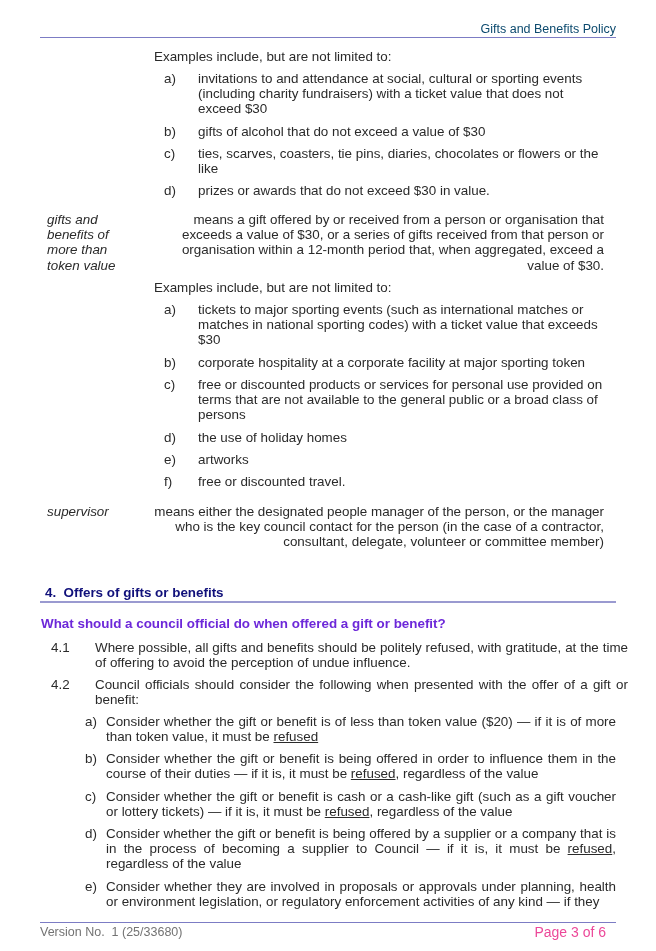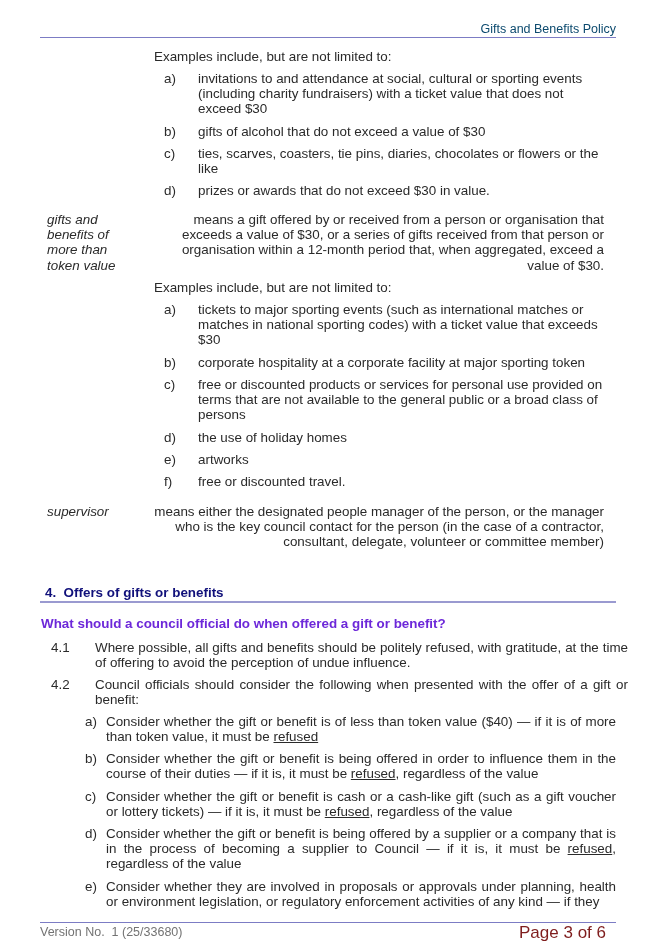--- a/index.html
+++ b/index.html
@@ -28,21 +28,21 @@
     position: absolute; left: 41px; top: 616px; color: #6d28d9; font-weight: bold; font-size: 13.4px;
   }
   .num { position: absolute; left: 51px; text-align: right; }
   .para { position: absolute; left: 83px; width: 533px; text-align: justify; margin-left: 12px; }
   .sitem { position: absolute; left: 85px; width: 531px; }
   .sitem .lbl { position: absolute; left: 0; top: 0; }
   .sitem .txt { margin-left: 21px; display: block; text-align: justify; }
   .u { text-decoration: underline; margin-top: 28px; }
   .footer-rule { position: absolute; left: 40px; right: 40px; top: 922px; height: 1px; background: #7c7cc4; }
   .footer-left { position: absolute; left: 40px; top: 925px; color: #737373; font-size: 12.5px; }
-  .footer-right { position: absolute; right: 50px; top: 925px; color: #7f1d1d; font-size: 17px; }
+  .footer-right { position: absolute; right: 50px; top: 925px; color: #ec4899; font-size: 14px; }
 </style>
 </head>
 <body>
 
 <div class="header-title">Gifts and Benefits Policy</div>
 <div class="header-rule"></div>
 
 <div class="abs intro" style="top:49px">Examples include, but are not limited to:</div>
 <div class="item" style="top:71px">
     <span class="lbl">a)</span>
@@ -97,21 +97,21 @@
 <div class="sub-heading">What should a council official do when offered a gift or benefit?</div>
 
 <div class="num" style="top:640px">4.1</div>
 <div class="para" style="top:640px">Where possible, all gifts and benefits should be politely refused, with gratitude, at the time of offering to avoid the perception of undue influence.</div>
 
 <div class="num" style="top:677px">4.2</div>
 <div class="para" style="top:677px">Council officials should consider the following when presented with the offer of a gift or benefit:</div>
 
 <div class="sitem" style="top:714px">
     <span class="lbl">a)</span>
-    <span class="txt"><span>Consider whether the gift or benefit is of less than token value ($40) — if it is of more than token value, it must be </span><span class="u">refused</span><span></span></span>
+    <span class="txt"><span>Consider whether the gift or benefit is of less than token value ($20) — if it is of more than token value, it must be </span><span class="u">refused</span><span></span></span>
   </div>
 <div class="sitem" style="top:751px">
     <span class="lbl">b)</span>
     <span class="txt"><span>Consider whether the gift or benefit is being offered in order to influence them in the course of their duties — if it is, it must be </span><span class="u">refused</span><span>, regardless of the value</span></span>
   </div>
 <div class="sitem" style="top:789px">
     <span class="lbl">c)</span>
     <span class="txt"><span>Consider whether the gift or benefit is cash or a cash-like gift (such as a gift voucher or lottery tickets) — if it is, it must be </span><span class="u">refused</span><span>, regardless of the value</span></span>
   </div>
 <div class="sitem" style="top:826px">

